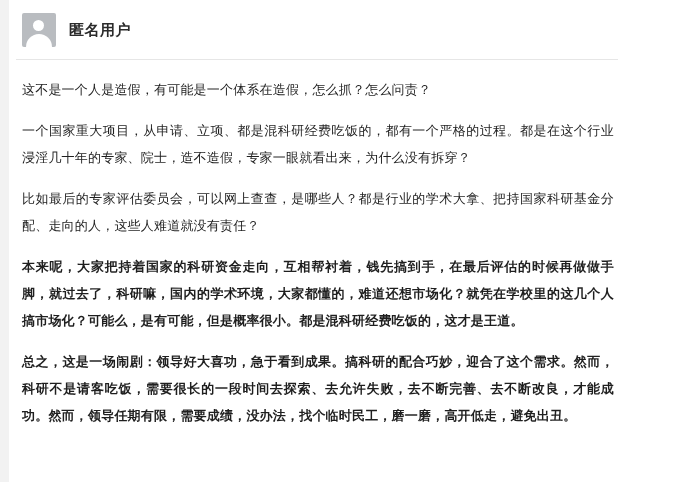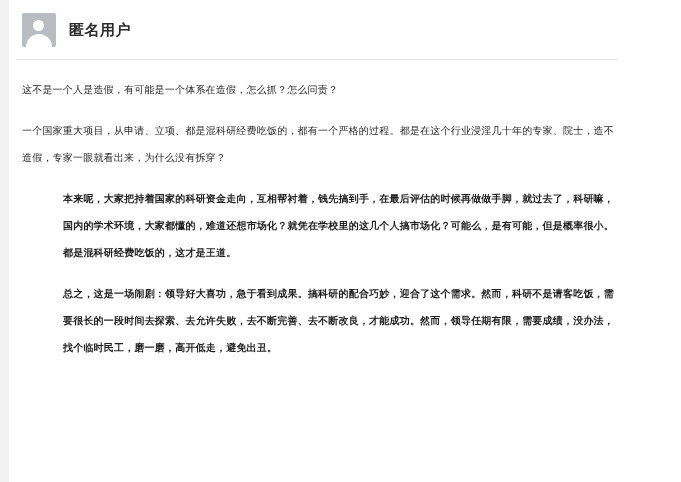--- a/index.html
+++ b/index.html
@@ -82,33 +82,32 @@
     height: 1px;
     background: #e6e6e6;
     margin: 2px 0 0 0;
   }
   .body-text {
     padding: 0 4px 0 6px;
   }
   p.para {
     margin: 0 0 0 0;
     padding: 14px 0 0 0;
-    font-size: 10px;
+    font-size: 13px;
     line-height: 27px;
     color: #1f1f1f;
     text-align: justify;
     letter-spacing: 0.2px;
     word-break: break-all;
   }
   p.para.first {
     padding-top: 16px;
   }
   p.para.bold {
     font-weight: bold;
-    margin-left: 41px;
   }
 </style>
 </head>
 <body>
 
 <div class="page">
 
   <div class="left-rail"></div>
 
   <div class="content">
@@ -119,18 +118,19 @@
         <div class="body"></div>
       </div>
       <div class="author-name">匿名用户</div>
     </div>
 
     <div class="divider"></div>
 
     <div class="body-text">
       <p class="para first">这不是一个人是造假，有可能是一个体系在造假，怎么抓？怎么问责？</p>
       <p class="para">一个国家重大项目，从申请、立项、都是混科研经费吃饭的，都有一个严格的过程。都是在这个行业浸淫几十年的专家、院士，造不造假，专家一眼就看出来，为什么没有拆穿？</p>
+      <p class="para">比如最后的专家评估委员会，可以网上查查，是哪些人？都是行业的学术大拿、把持国家科研基金分配、走向的人，这些人难道就没有责任？</p>
       <p class="para bold">本来呢，大家把持着国家的科研资金走向，互相帮衬着，钱先搞到手，在最后评估的时候再做做手脚，就过去了，科研嘛，国内的学术环境，大家都懂的，难道还想市场化？就凭在学校里的这几个人搞市场化？可能么，是有可能，但是概率很小。都是混科研经费吃饭的，这才是王道。</p>
       <p class="para bold">总之，这是一场闹剧：领导好大喜功，急于看到成果。搞科研的配合巧妙，迎合了这个需求。然而，科研不是请客吃饭，需要很长的一段时间去探索、去允许失败，去不断完善、去不断改良，才能成功。然而，领导任期有限，需要成绩，没办法，找个临时民工，磨一磨，高开低走，避免出丑。</p>
     </div>
 
   </div>
 </div>
 
 </body></html>

